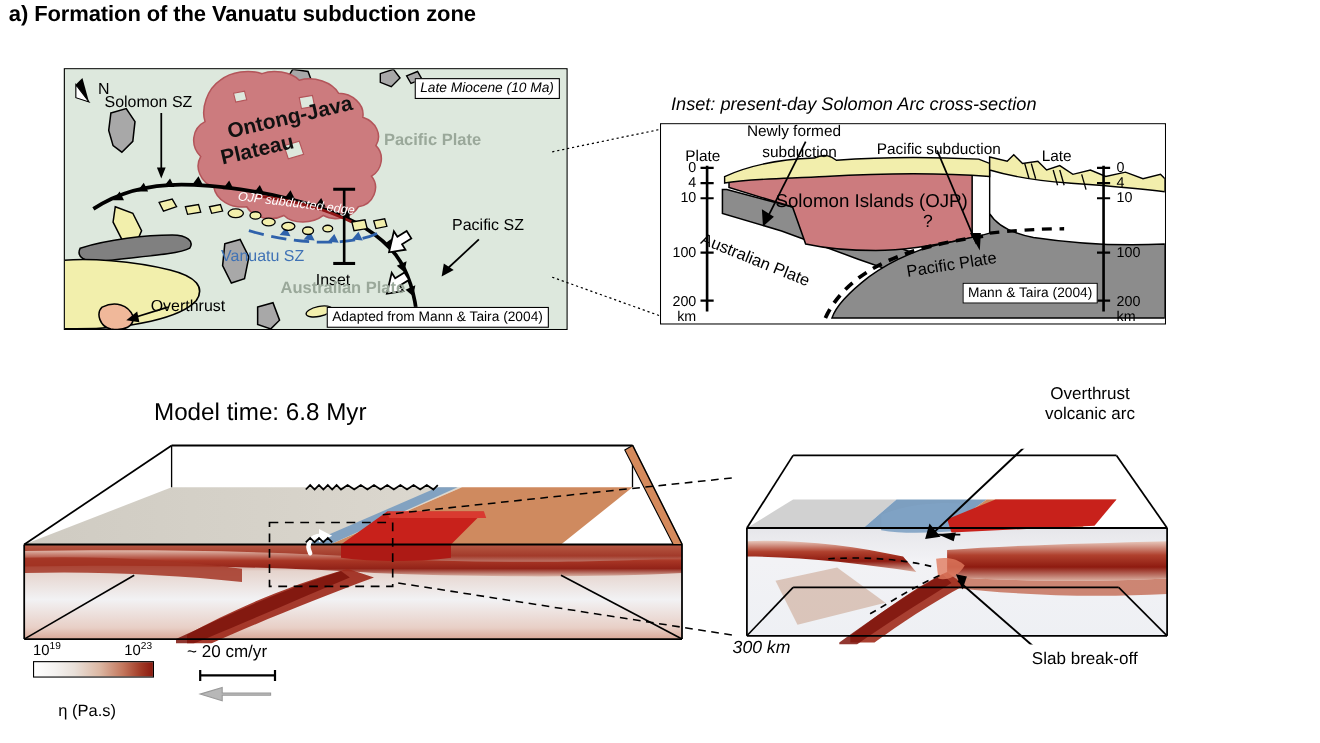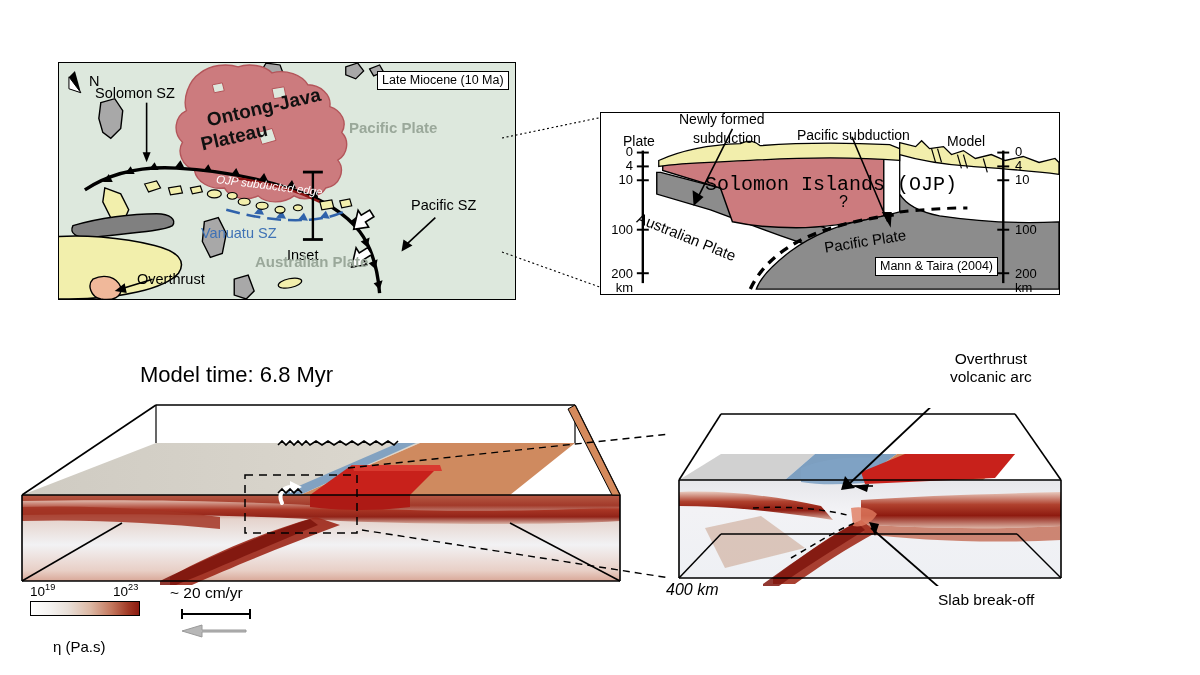--- a/index.html
+++ b/index.html
@@ -140,20 +140,21 @@
   #legend-eta { left: 53px; top: 591px; font-size: 15px; white-space:nowrap;margin-top:47px; }
   #vel-label  { left: 170px; top: 584px; font-size: 15.5px; white-space:nowrap; }
   #vel-bar    { left: 180px; top: 609px; width: 72px; height: 10px; }
   sup { font-size: 0.68em; vertical-align: super; }
 </style>
 </head>
 <body>
 
 <div id="figure-root">
 
+  <div class="abs" id="panel-title">a) Formation of the Vanuatu subduction zone</div>
 
   <div class="abs" id="map-panel">
     <svg id="map-svg" viewBox="0 0 458 238" preserveAspectRatio="none">
 
       <rect x="0" y="0" width="458" height="238" fill="#dde8dd"></rect>
 
       <path d="M208 0 L222 2 L228 18 L222 30 L210 26 L202 10 Z" fill="#a8a8a8" stroke="#000" stroke-width="1.3"></path>
       <path d="M288 4 L300 0 L306 8 L298 16 L288 12 Z" fill="#a8a8a8" stroke="#000" stroke-width="1.3"></path>
       <path d="M312 6 L322 2 L326 9 L316 13 Z" fill="#a8a8a8" stroke="#000" stroke-width="1.3"></path>
 
@@ -262,28 +263,30 @@
     <div class="ojp-edge" style="left:158px; top:110px;">OJP subducted edge</div>
 
     <div class="map-label vanuatu" style="left:142px; top:162px;">Vanuatu SZ</div>
     <div class="map-label" style="left:228px; top:184px;">Inset</div>
 
     <div class="map-label plate" style="left:290px; top:56px;">Pacific Plate</div>
     <div class="map-label" style="left:352px; top:134px;">Pacific SZ</div>
     <div class="map-label plate" style="left:196px; top:190px;">Australian Plate</div>
     <div class="map-label" style="left:78px; top:208px;">Overthrust</div>
 
-    <div class="boxed-label" style="left:318px; top:8px;">Late Miocene (10 Ma)</div>
+    <div class="boxed-label" style="left:318px; top:8px;font-style:italic;">Late Miocene (10 Ma)</div>
+    <div class="boxed-label" style="left:238px; top:216px;">Adapted from Mann &amp; Taira (2004)</div>
   </div>
 
   <svg class="abs" style="left:500px; top:90px; width:110px; height:220px;" viewBox="0 0 110 220">
     <line x1="2" y1="48" x2="108" y2="26" stroke="#000" stroke-width="1.1" stroke-dasharray="2 2.6"></line>
     <line x1="2" y1="162" x2="108" y2="200" stroke="#000" stroke-width="1.1" stroke-dasharray="2 2.6"></line>
   </svg>
 
+  <div class="abs" id="inset-title">Inset: present-day Solomon Arc cross-section</div>
 
   <div class="abs" id="inset-panel">
     <svg id="inset-svg" viewBox="0 0 460 183" preserveAspectRatio="none">
       <rect x="0" y="0" width="460" height="183" fill="#fff"></rect>
 
       <path d="M56 60 L60 60 L120 76 L190 104 L230 118 L226 140 L180 124 L110 98 L56 82 Z" fill="#8c8c8c" stroke="#000" stroke-width="1.4"></path>
 
       <path d="M62 52 C96 42 150 40 210 40 C250 40 272 42 284 46
                L284 104 C250 112 216 116 196 116
                C174 116 150 114 132 110 L120 76 L62 58 Z" fill="#cc7b7e" stroke="#000" stroke-width="1.4"></path>
@@ -331,27 +334,27 @@
       </g>
 
       <line x1="132" y1="16" x2="96" y2="88" stroke="#000" stroke-width="1.6"></line>
       <path d="M92 78 L93 94 L103 85 Z" fill="#000"></path>
 
       <line x1="252" y1="24" x2="288" y2="110" stroke="#000" stroke-width="1.6"></line>
       <path d="M282 100 L291 116 L292 100 Z" fill="#000"></path>
     </svg>
 
     <div class="inset-label" style="left:22px; top:20px;">Plate</div>
-    <div class="inset-label" style="left:346px; top:20px;">Model</div>
+    <div class="inset-label" style="left:346px; top:20px;">Late</div>
 
     <div class="inset-label" style="left:78px; top:-2px;">Newly formed</div>
     <div class="inset-label" style="left:92px; top:17px;">subduction</div>
     <div class="inset-label" style="left:196px; top:14px;text-align:right;">Pacific subduction</div>
 
-    <div class="inset-label" style="left:104px; top:60px; font-size:20px;font-family:Liberation Mono, monospace;">Solomon Islands (OJP)</div>
+    <div class="inset-label" style="left:104px; top:60px; font-size:17px;">Solomon Islands (OJP)</div>
     <div class="inset-label" style="left:238px; top:80px; font-size:16px;">?</div>
 
     <div class="inset-unit-rot" style="left:40px; top:96px; transform:rotate(22deg);">Australian Plate</div>
     <div class="inset-unit-rot" style="left:222px; top:126px; transform:rotate(-9deg);">Pacific Plate</div>
 
     <div class="inset-tick" style="left:8px; top:31px; width:24px;">0</div>
     <div class="inset-tick" style="left:8px; top:45px; width:24px;">4</div>
     <div class="inset-tick" style="left:2px; top:59px; width:30px;">10</div>
     <div class="inset-tick" style="left:-4px; top:109px; width:36px;">100</div>
     <div class="inset-tick" style="left:-4px; top:153px; width:36px;">200</div>
@@ -527,21 +530,21 @@
       <line x1="288" y1="-22" x2="184" y2="76" stroke="#000" stroke-width="1.8"></line>
       <path d="M180 68 L176 82 L190 80 Z" fill="#000"></path>
       <path d="M204 76 L188 78 L202 84 Z" fill="#000"></path>
       <line x1="208" y1="78" x2="186" y2="78" stroke="#000" stroke-width="1.6"></line>
 
       <line x1="284" y1="188" x2="206" y2="120" stroke="#000" stroke-width="1.8"></line>
       <path d="M204 114 L210 128 L214 116 Z" fill="#000"></path>
     </svg>
   </div>
 
-  <div class="abs" id="scale-300km">400 km</div>
+  <div class="abs" id="scale-300km">300 km</div>
 
   <div class="abs annot" id="annot-overthrust">
     <div>Overthrust</div>
     <div>volcanic arc</div>
   </div>
 
   <div class="abs annot" id="annot-slab">
     <div>Slab break-off</div>
   </div>
 

